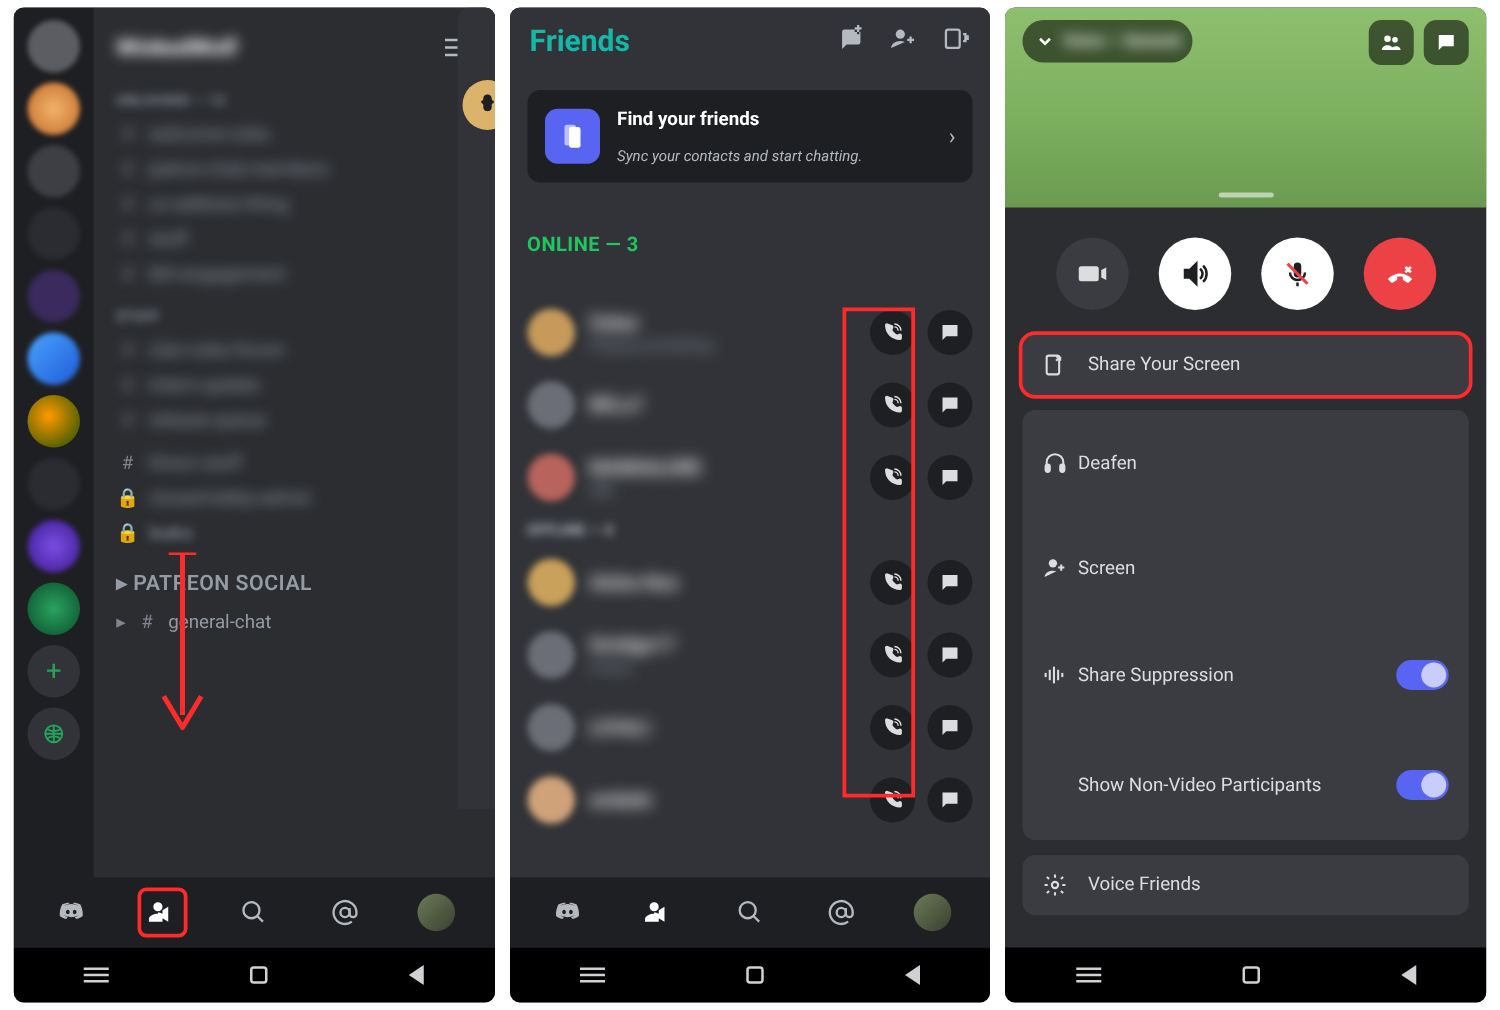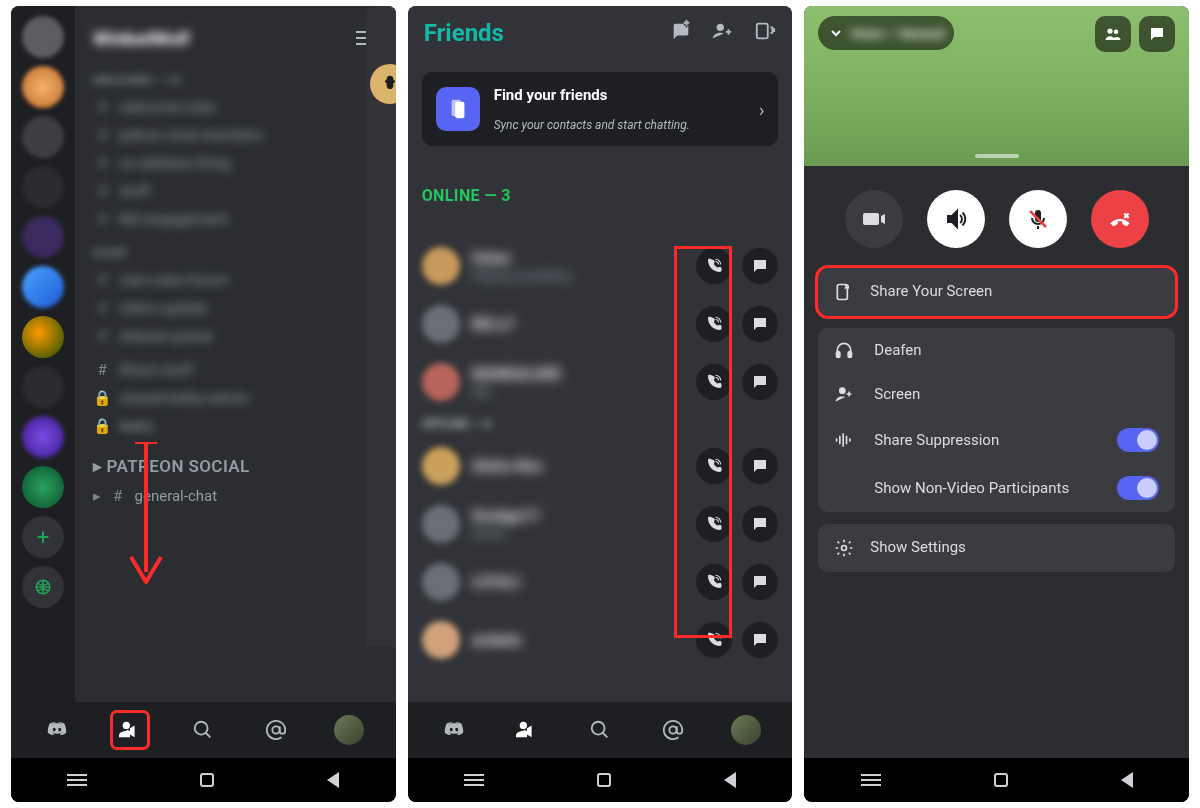--- a/index.html
+++ b/index.html
@@ -145,21 +145,21 @@
   }
   .c-btn.white { background:#fff; color:#1e1f22; }
   .c-btn.red { background:#ed4245; color:#fff; }
   .p3-sheet { flex:1; background:#2b2d31; padding:0 14px 10px 14px; display:flex; flex-direction:column; gap:12px; }
   .sheet-row {
     background:#3a3c42; border-radius:10px; display:flex; align-items:flex-start; padding:14px 16px; gap:16px;
     color:#dcddde; font-size:15px;
   }
   .sheet-row.hl { outline:3px solid #ff2a2a; }
   .sheet-group { background:#3a3c42; border-radius:10px; overflow:hidden; }
-  .sheet-item { display:flex; align-items:center; padding:12px 16px; gap:20px; font-size:15px; }
+  .sheet-item { display:flex; align-items:center; padding:32px 16px; gap:8px; font-size:15px; }
   .toggle {
     width:42px; height:24px; border-radius:12px; background:#5865f2; position:relative; margin-left:auto;
   }
   .toggle::after {
     content:""; position:absolute; top:2px; right:2px; width:20px; height:20px; border-radius:50%; background:#c9cdfb;
   }
   .spacer { flex:1; }
   .svg-ico { display:block; }
   .blurtxt { filter: blur(5px); color:#fff; font-weight:600; }
 </style>
@@ -629,21 +629,21 @@
           <span>Show Non-Video Participants</span>
           <div class="toggle"></div>
         </div>
       </div>
 
       <div class="sheet-row">
         <svg width="20" height="20" viewBox="0 0 24 24" fill="none" stroke="#dcddde" stroke-width="2">
             <circle cx="12" cy="12" r="3"></circle>
             <path d="M12 2v3m0 14v3M4.2 4.2l2.1 2.1m11.4 11.4 2.1 2.1M2 12h3m14 0h3M4.2 19.8l2.1-2.1m11.4-11.4 2.1-2.1"></path>
           </svg>
-        <span>Show Settings</span>
+        <span>Voice Friends</span>
       </div>
       <div class="spacer"></div>
     </div>
 
     <div class="android-nav">
       <div>
           <div class="an-line"></div>
         </div>
       <div>
           <div class="an-sq"></div>

